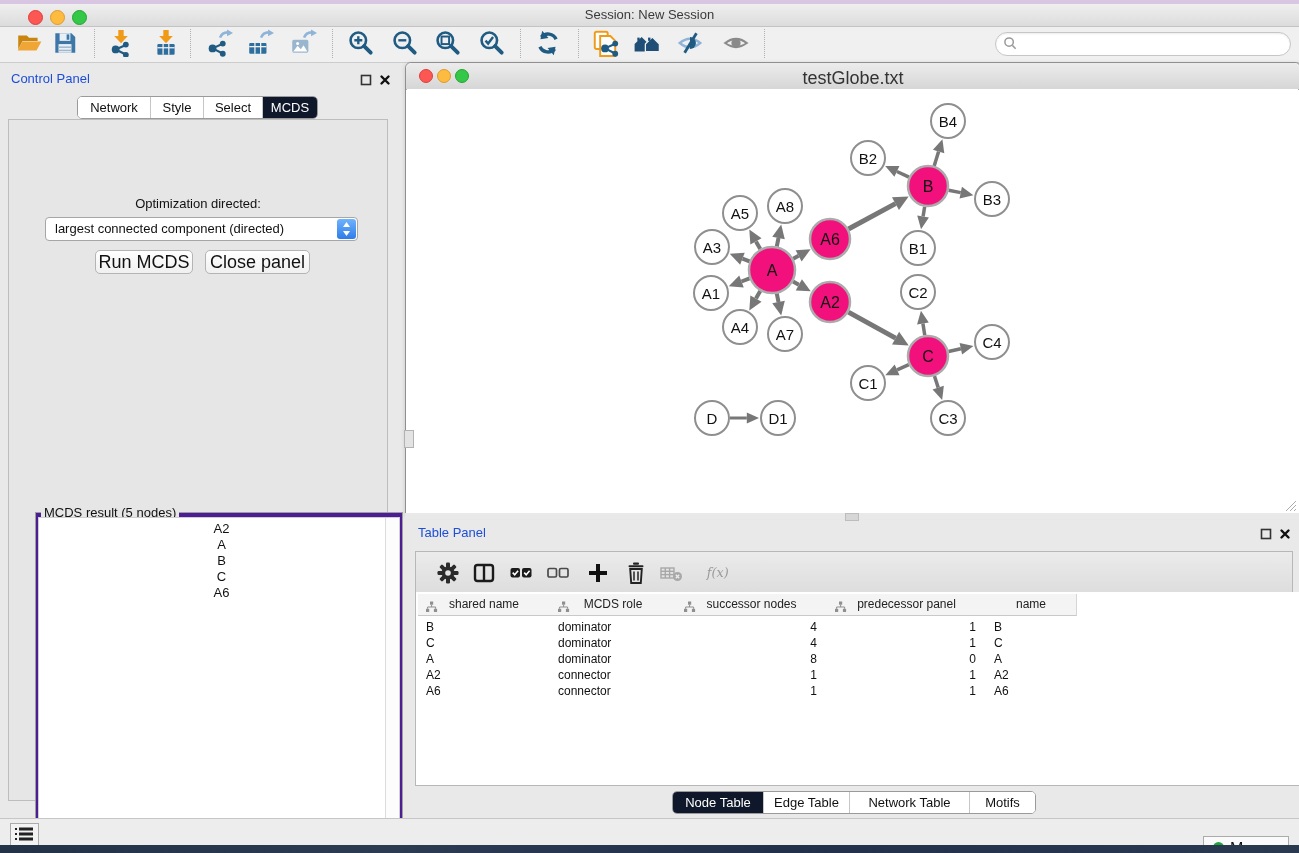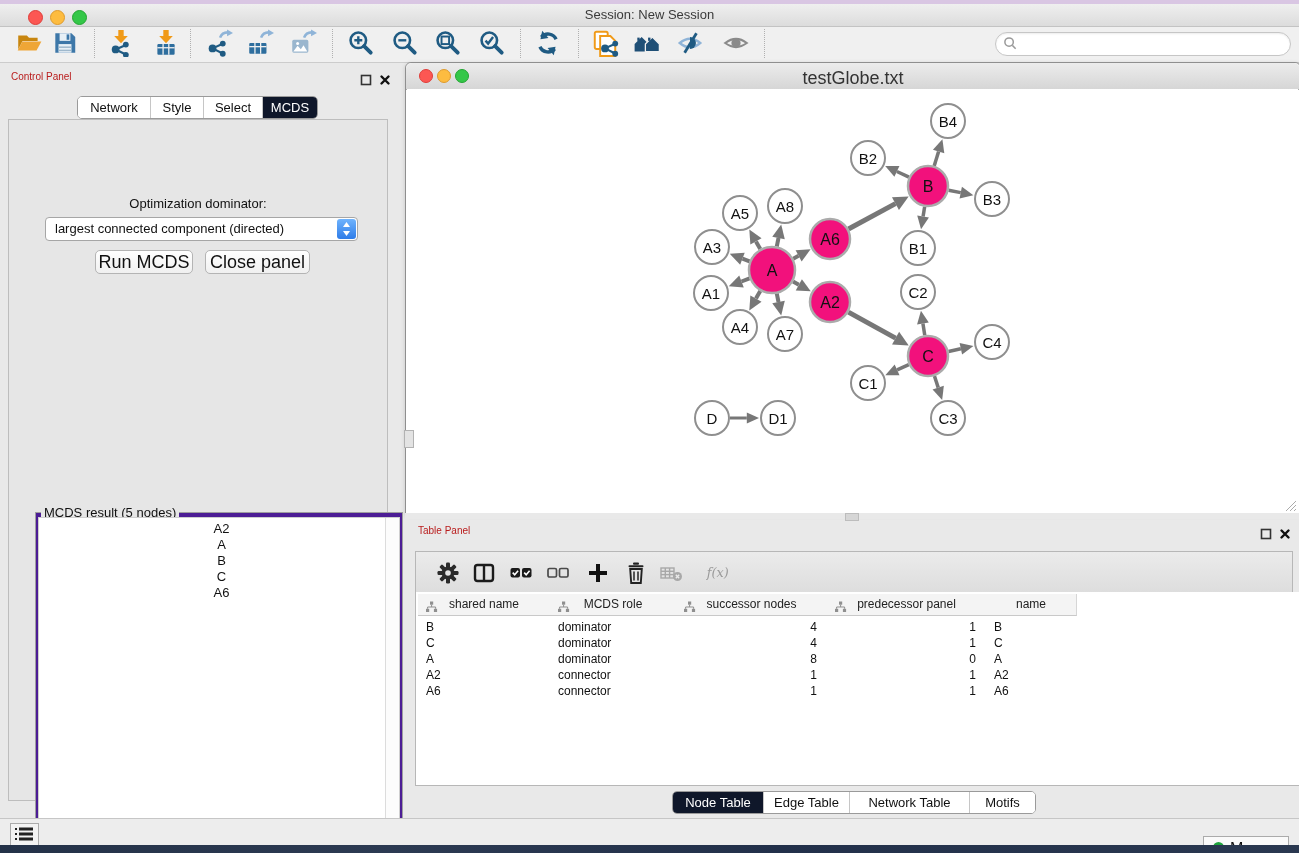--- a/index.html
+++ b/index.html
@@ -18,21 +18,21 @@
   
   #toolbar{position:absolute;left:0;top:27px;width:100%;height:35px;background:#f0f0f0;border-bottom:1px solid #cccccc;}
   .tbtn{position:absolute;top:2px;width:28px;height:28px;}
   .tbtn svg{width:28px;height:28px;}
   .tsep{position:absolute;top:2px;height:29px;border-left:1px dotted #b0b0b0;}
   #search-box{position:absolute;left:995px;top:5px;width:294px;height:22px;background:#fff;border:1px solid #c6c6c6;border-radius:12px;box-shadow:inset 0 1px 2px rgba(0,0,0,.08);}
   #search-box svg{position:absolute;left:7px;top:3px;width:15px;height:15px;}
   #search-input{position:absolute;left:26px;top:1px;width:255px;height:18px;border:none;outline:none;font-size:12px;background:transparent;}
   
   #control-panel{position:absolute;left:2px;top:65px;width:390px;height:737px;}
-  .panel-title{font-size:10px;color:#b91c1c;}
+  .panel-title{font-size:13px;color:#1d4ed8;}
   #cp-title{position:absolute;left:9px;top:6px;}
   .panel-icon{position:absolute;width:12px;height:12px;}
   .panel-icon svg{width:12px;height:12px;}
   #cp-body{position:absolute;left:6px;top:54px;width:378px;height:680px;border:1px solid #bdbdbd;background:#e6e6e6;}
   .segbar{position:absolute;display:flex;border:1px solid #9a9a9a;border-radius:5px;overflow:hidden;background:#fff;height:21px;}
   .seg{font-size:13px;color:#111;line-height:21px;text-align:center;border-right:1px solid #c6c6c6;background:#fff;cursor:default;}
   .seg:last-child{border-right:none;}
   .seg.sel{background:#0f172a;color:#fff;}
   #cp-tabs{left:75px;top:31px;}
   #opt-label{position:absolute;left:0;top:76px;width:378px;text-align:center;font-size:13px;color:#111;}
@@ -234,21 +234,21 @@
           <path d="M2.5 2.5 L9.5 9.5 M9.5 2.5 L2.5 9.5" stroke="#111" stroke-width="2.4" stroke-linecap="round"></path>
         </svg>
     </span>
     <div id="cp-tabs" class="segbar">
         <span class="seg" style="width: 72px;">Network</span>
         <span class="seg" style="width: 52px;">Style</span>
         <span class="seg" style="width: 58px;">Select</span>
         <span class="seg sel" style="width: 54px;">MCDS</span>
       </div>
     <div id="cp-body">
-      <div id="opt-label">Optimization dominator:</div>
+      <div id="opt-label">Optimization directed:</div>
       <div id="criterion">
         <span id="criterion-text">largest connected component (directed)</span>
         <span id="criterion-stepper">
           <svg viewBox="0 0 19 20">
               <path d="M9.5 3 L13 8 H6 z" fill="#fff"></path>
               <path d="M9.5 17 L6 12 H13 z" fill="#fff"></path>
             </svg>
         </span>
       </div>
       <div id="run-btn" class="btn">Run MCDS</div>

